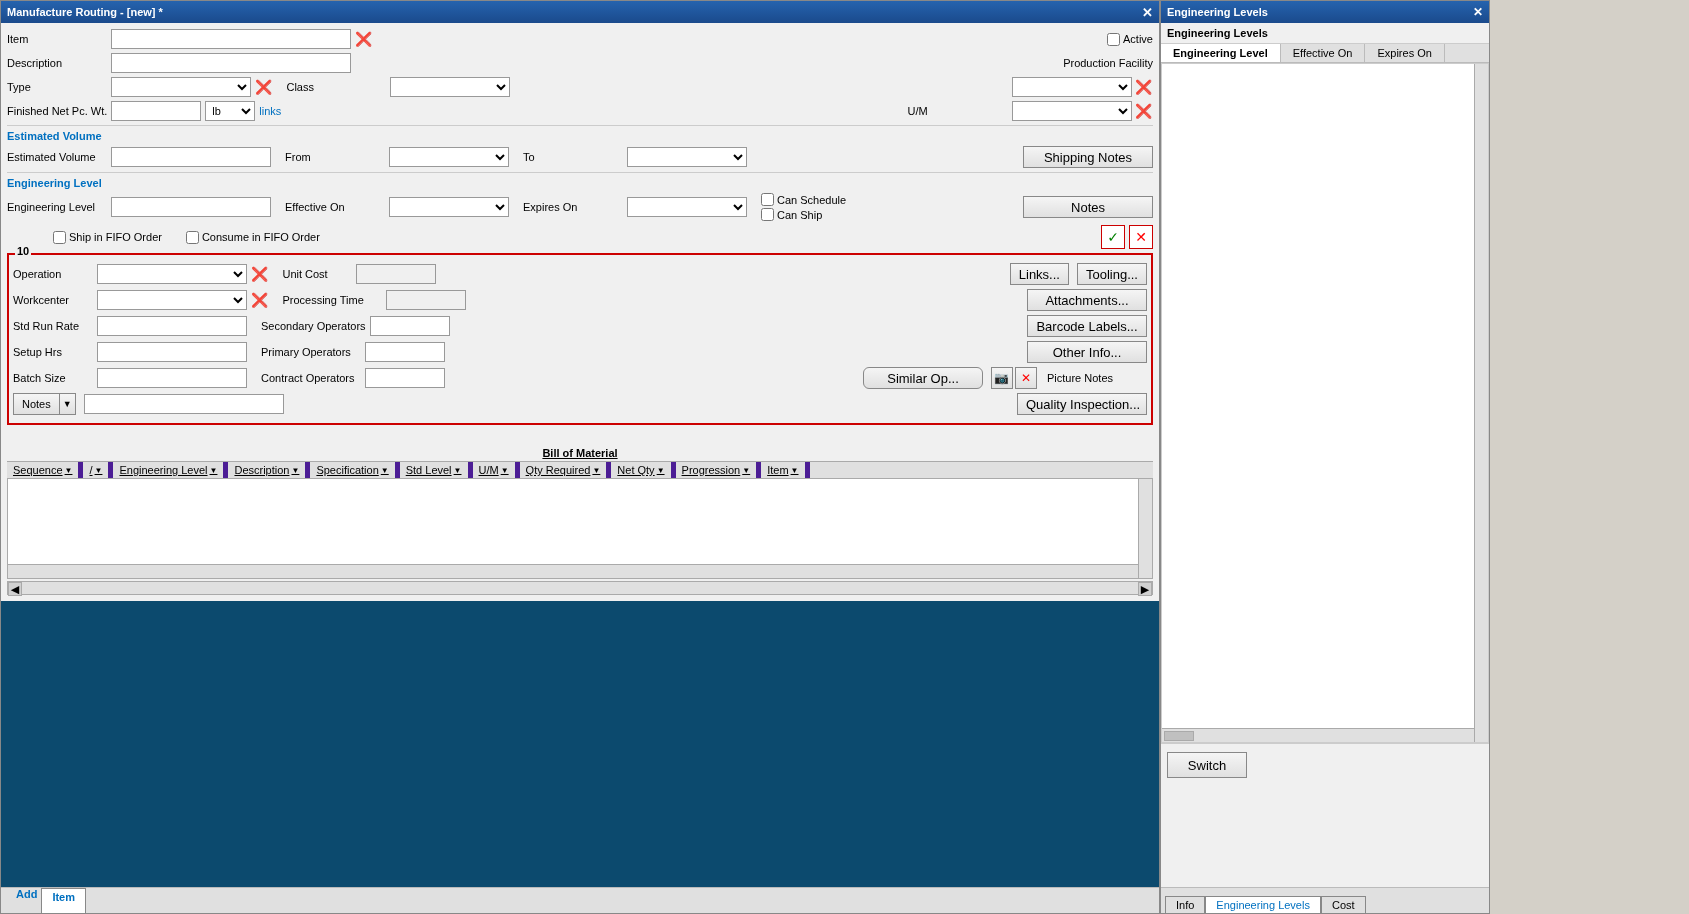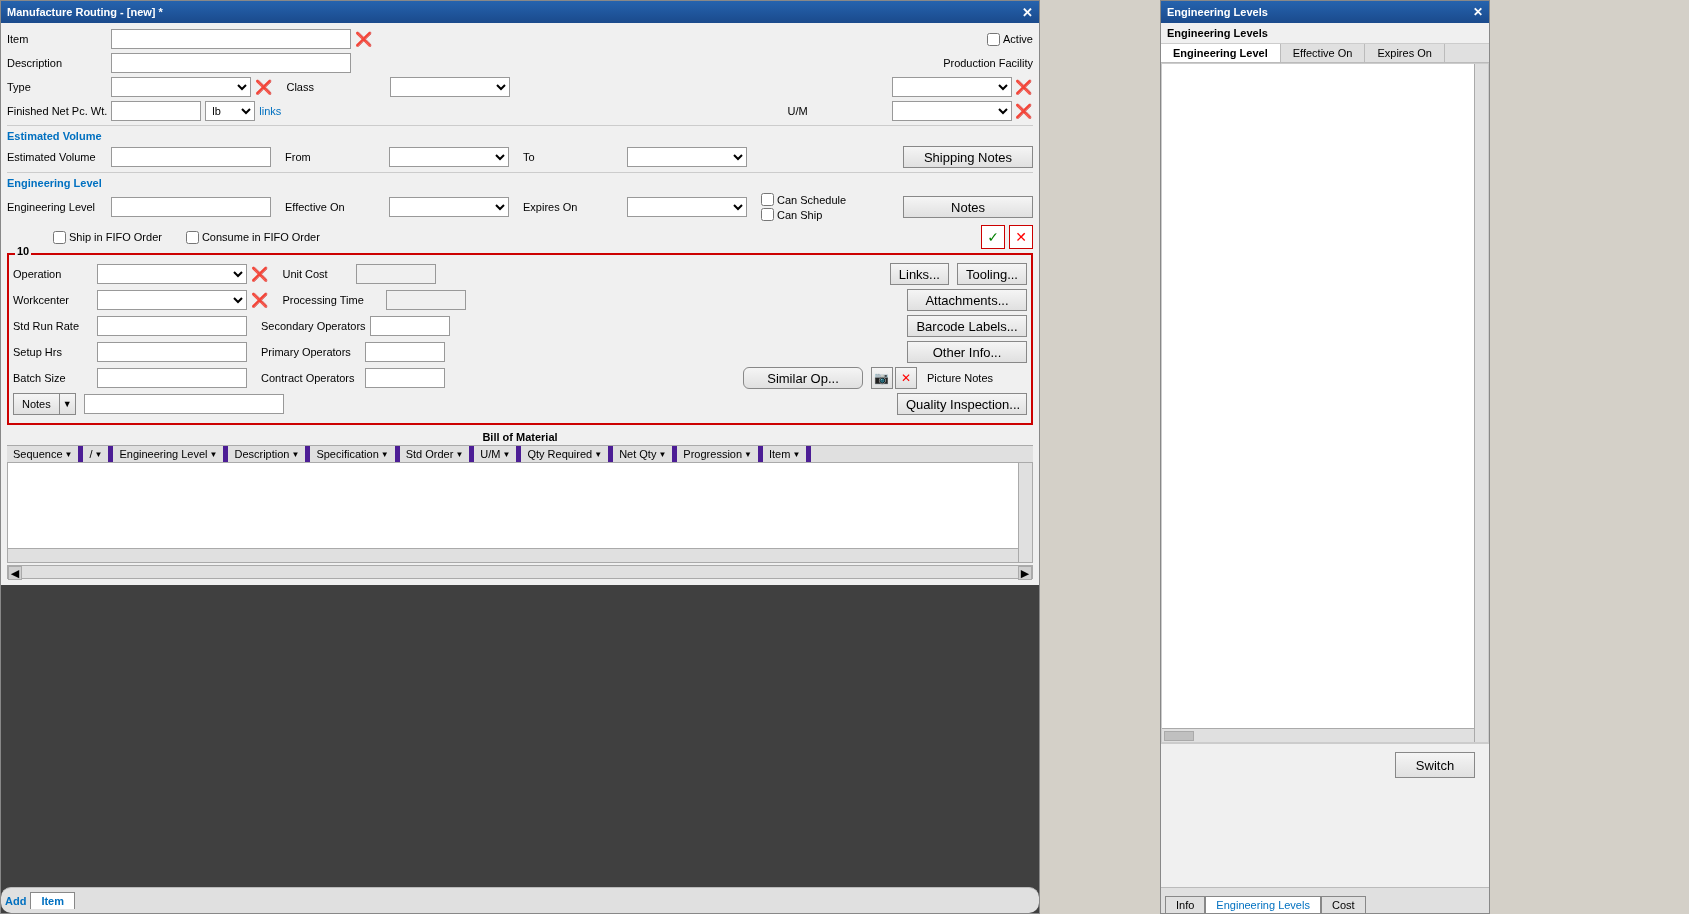--- a/index.html
+++ b/index.html
@@ -1,23 +1,23 @@
 <!DOCTYPE html>
 <html><head>
   <meta charset="utf-8">
   <style>
     * { box-sizing: border-box; margin: 0; padding: 0; font-family: 'Segoe UI', Tahoma, Arial, sans-serif; font-size: 11px; }
     body { background: #d4d0c8; overflow: hidden; }
     
     .main-window {
       position: absolute;
       top: 0; left: 0;
-      width: 1040px;
+      width: 1160px;
       height: 914px;
-      background: #404040;
+      background: #0c4a6e;
       border: 1px solid #888;
     }
     
     .title-bar {
       background: linear-gradient(to bottom, #2563ae, #1a4a8c);
       color: white;
       height: 22px;
       display: flex;
       align-items: center;
       padding: 0 6px;
@@ -160,24 +160,22 @@
     
     .bottom-bar {
       position: absolute;
       bottom: 0;
       left: 0;
       right: 0;
       height: 26px;
       background: #e0e0e0;
       border-top: 1px solid #bbb;
       display: flex;
-      align-items: center;
-      padding: 0 4px;
+      padding: 0 15px;
       gap: 4px;
-      border-radius: 10px;
     }
     
     .tab-active {
       background: white;
       border: 1px solid #888;
       border-bottom: none;
       padding: 2px 10px;
       color: #0070c0;
       font-weight: bold;
       cursor: pointer;
@@ -452,21 +450,21 @@
         <div class="notes-btn">
           <button class="notes-main">Notes</button>
           <div class="notes-arrow">▼</div>
         </div>
         <input type="text" style="width: 200px; margin-left: 4px;">
         <span style="flex:1"></span>
         <button class="btn" style="width:130px;">Quality Inspection...</button>
       </div>
     </div>
 
-    <div style="margin-top:4px;">
+    <div style="margin-top:20px;text-decoration:underline;">
       <div class="bom-header">Bill of Material</div>
       <div class="bom-columns">
         <div class="bom-col">
           <span>Sequence</span>
           <span style="font-size:8px;">▼</span>
         </div>
         <div class="bom-col">
           <span>/</span>
           <span style="font-size:8px;">▼</span>
         </div>
@@ -476,21 +474,21 @@
         </div>
         <div class="bom-col">
           <span>Description</span>
           <span style="font-size:8px;">▼</span>
         </div>
         <div class="bom-col">
           <span>Specification</span>
           <span style="font-size:8px;">▼</span>
         </div>
         <div class="bom-col">
-          <span>Std Order</span>
+          <span>Std Level</span>
           <span style="font-size:8px;">▼</span>
         </div>
         <div class="bom-col">
           <span>U/M</span>
           <span style="font-size:8px;">▼</span>
         </div>
         <div class="bom-col">
           <span>Qty Required</span>
           <span style="font-size:8px;">▼</span>
         </div>
@@ -542,21 +540,21 @@
     <div class="eng-tab">Expires On</div>
   </div>
 
   <div style="position:relative; height:680px; background:white; border:1px solid #ccc;">
     <div class="scrollbar-v" style="background:#e0e0e0;"></div>
     <div style="position:absolute; bottom:0; left:0; right:14px; height:14px; background:#e0e0e0; border-top:1px solid #aaa; display:flex; align-items:center;">
       <div style="margin:0 2px; width:30px; height:10px; background:#c0c0c0; border:1px solid #aaa;"></div>
     </div>
   </div>
 
-  <div style="padding:8px 14px; background:#f0f0f0; border-top:1px solid #ccc; display:flex; justify-content:flex-end;">
+  <div style="padding:8px 6px; background:#f0f0f0; border-top:1px solid #ccc; display:flex; justify-content:flex-start;">
     <button class="btn" style="width:80px; height:26px;">Switch</button>
   </div>
 
   <div class="eng-bottom-tabs">
     <div class="eng-bottom-tab">Info</div>
     <div class="eng-bottom-tab active">Engineering Levels</div>
     <div class="eng-bottom-tab">Cost</div>
   </div>
 </div>
 

